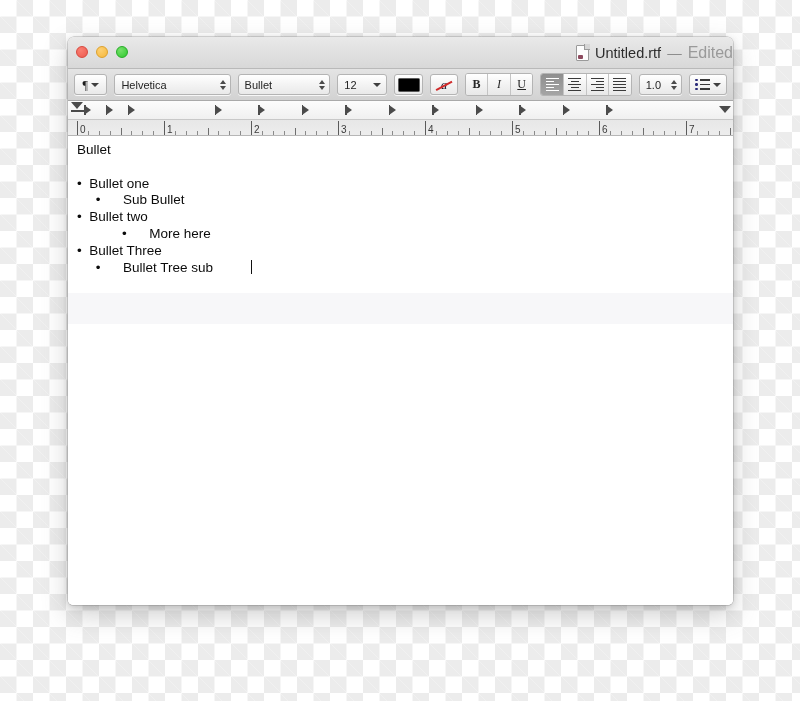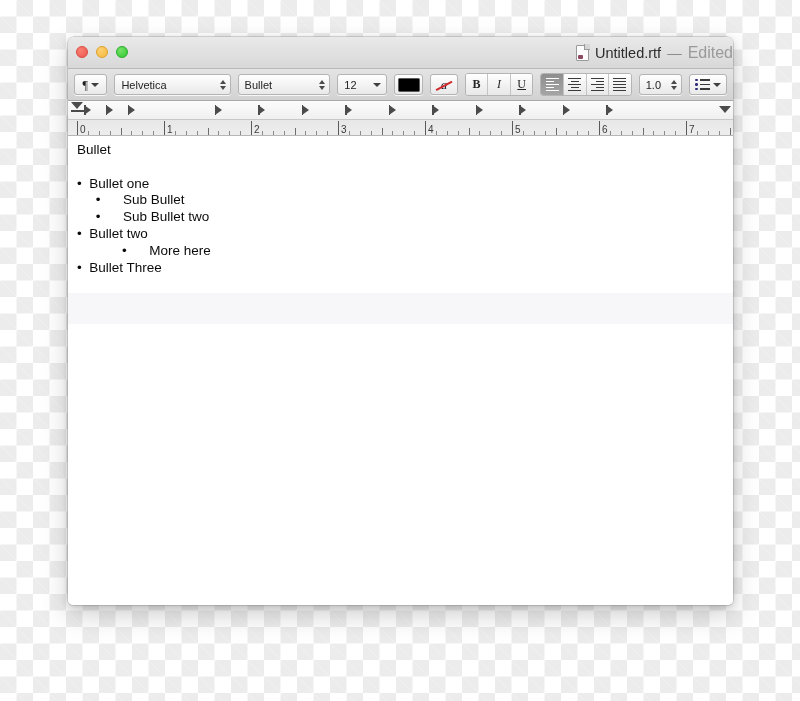--- a/index.html
+++ b/index.html
@@ -595,21 +595,21 @@
         <div class="indent-marker" style="left: 651px; top: 5px;"></div>
       </div>
 
     <div class="doc">
       <div class="selband" id="selband" style="top: 157.2px; height: 30.8px; background: rgb(247, 247, 249);"></div>
       <div class="textarea" id="textarea">
           <div class="line"><span class="bl">Bullet</span></div>
           <div class="line blank"><span class="bl"></span></div>
           <div class="line"><span class="bl">•  Bullet one</span></div>
           <div class="line"><span class="bl">     •      Sub Bullet</span></div>
-          <div class="line"><span class="bl">     •      Sub Bullet two</span></div>
           <div class="line"><span class="bl">•  Bullet two</span></div>
           <div class="line"><span class="bl">            •      More here</span></div>
           <div class="line"><span class="bl">•  Bullet Three</span></div>
+          <div class="line"><span class="bl">     •      Bullet Tree sub</span><span class="caret" style="margin-left: 38px;"></span></div>
         </div>
     </div>
 
   </div>
 </div>
 
 </body></html>

